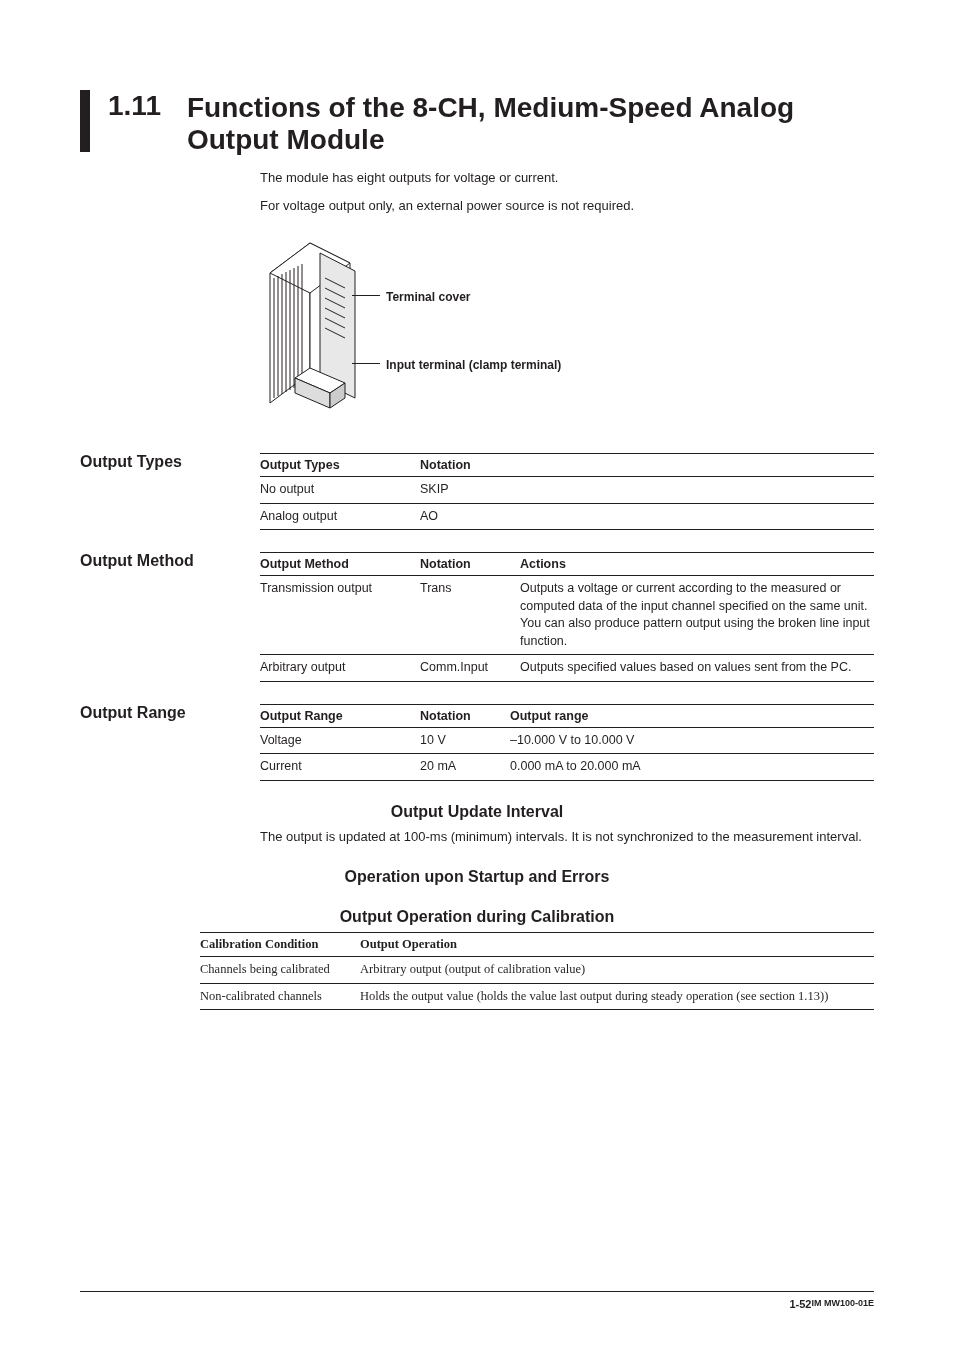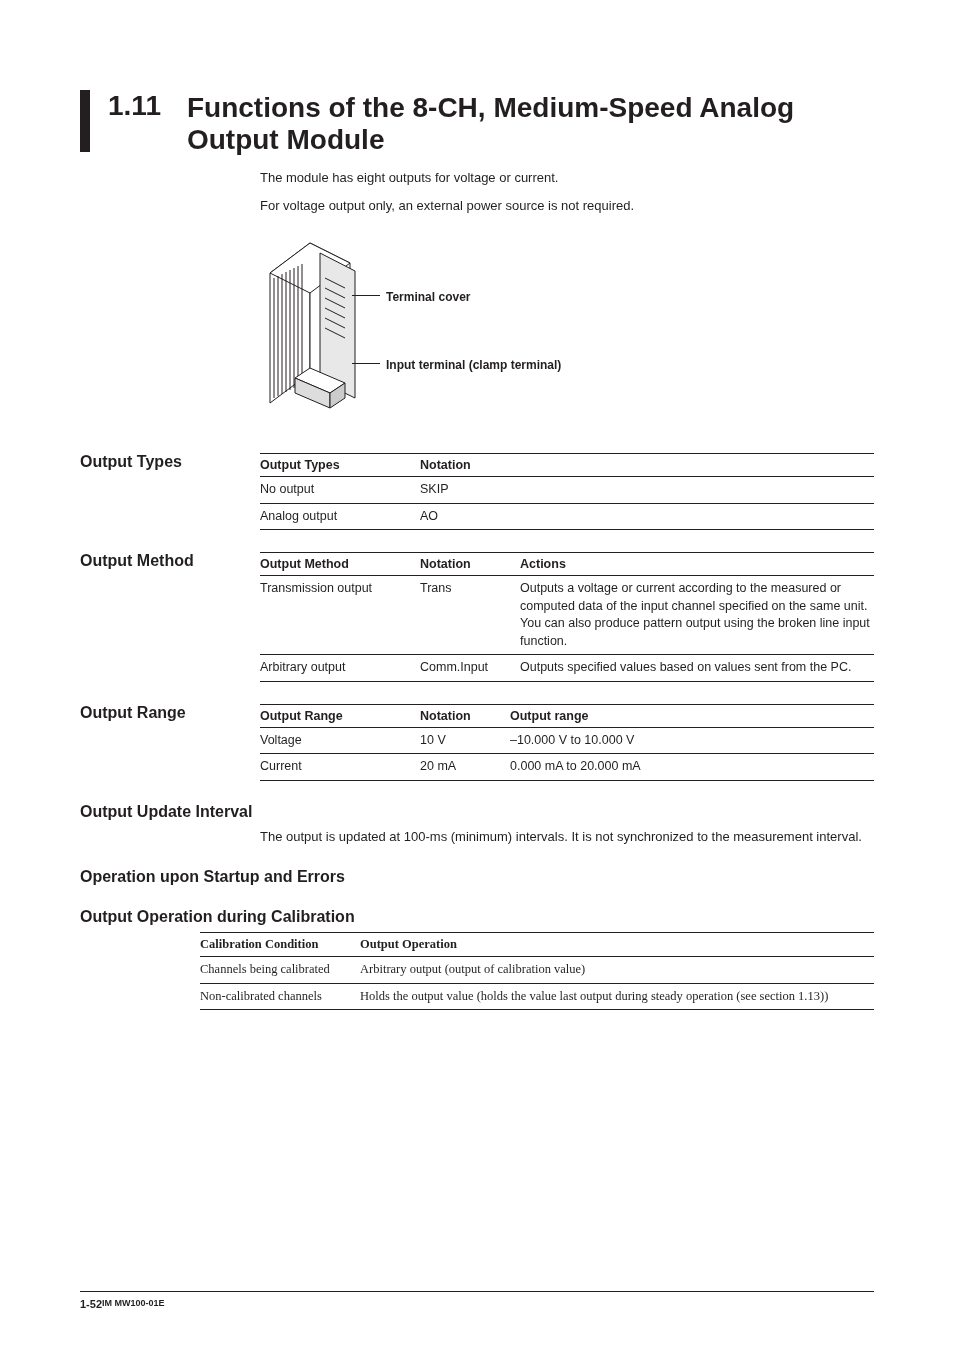--- a/index.html
+++ b/index.html
@@ -59,20 +59,21 @@
     position: absolute;
     height: 1px;
     background: #231f20;
   }
   .subhead-outer {
     margin-left: 0;
     font-size: 16px;
     font-weight: bold;
     margin-top: 22px;
     margin-bottom: 6px;
+    text-align: center;
   }
   table {
     width: 100%;
     border-collapse: collapse;
     font-size: 12.5px;
   }
   th {
     text-align: left;
     font-weight: bold;
     padding: 4px 4px 4px 0;
@@ -95,21 +96,21 @@
     line-height: 1.5;
   }
   .footer {
     position: absolute;
     bottom: 40px;
     left: 80px;
     right: 80px;
     border-top: 1px solid #231f20;
     padding-top: 6px;
     display: flex;
-    justify-content: flex-start;
+    justify-content: flex-end;
     font-size: 11px;
     font-weight: bold;
   }
   .footer .right { font-size: 9px; font-weight: bold; }
   .section-block { display: flex; }
   .sect-label-col {
     width: 180px;
     flex-shrink: 0;
     font-size: 16px;
     font-weight: bold;

